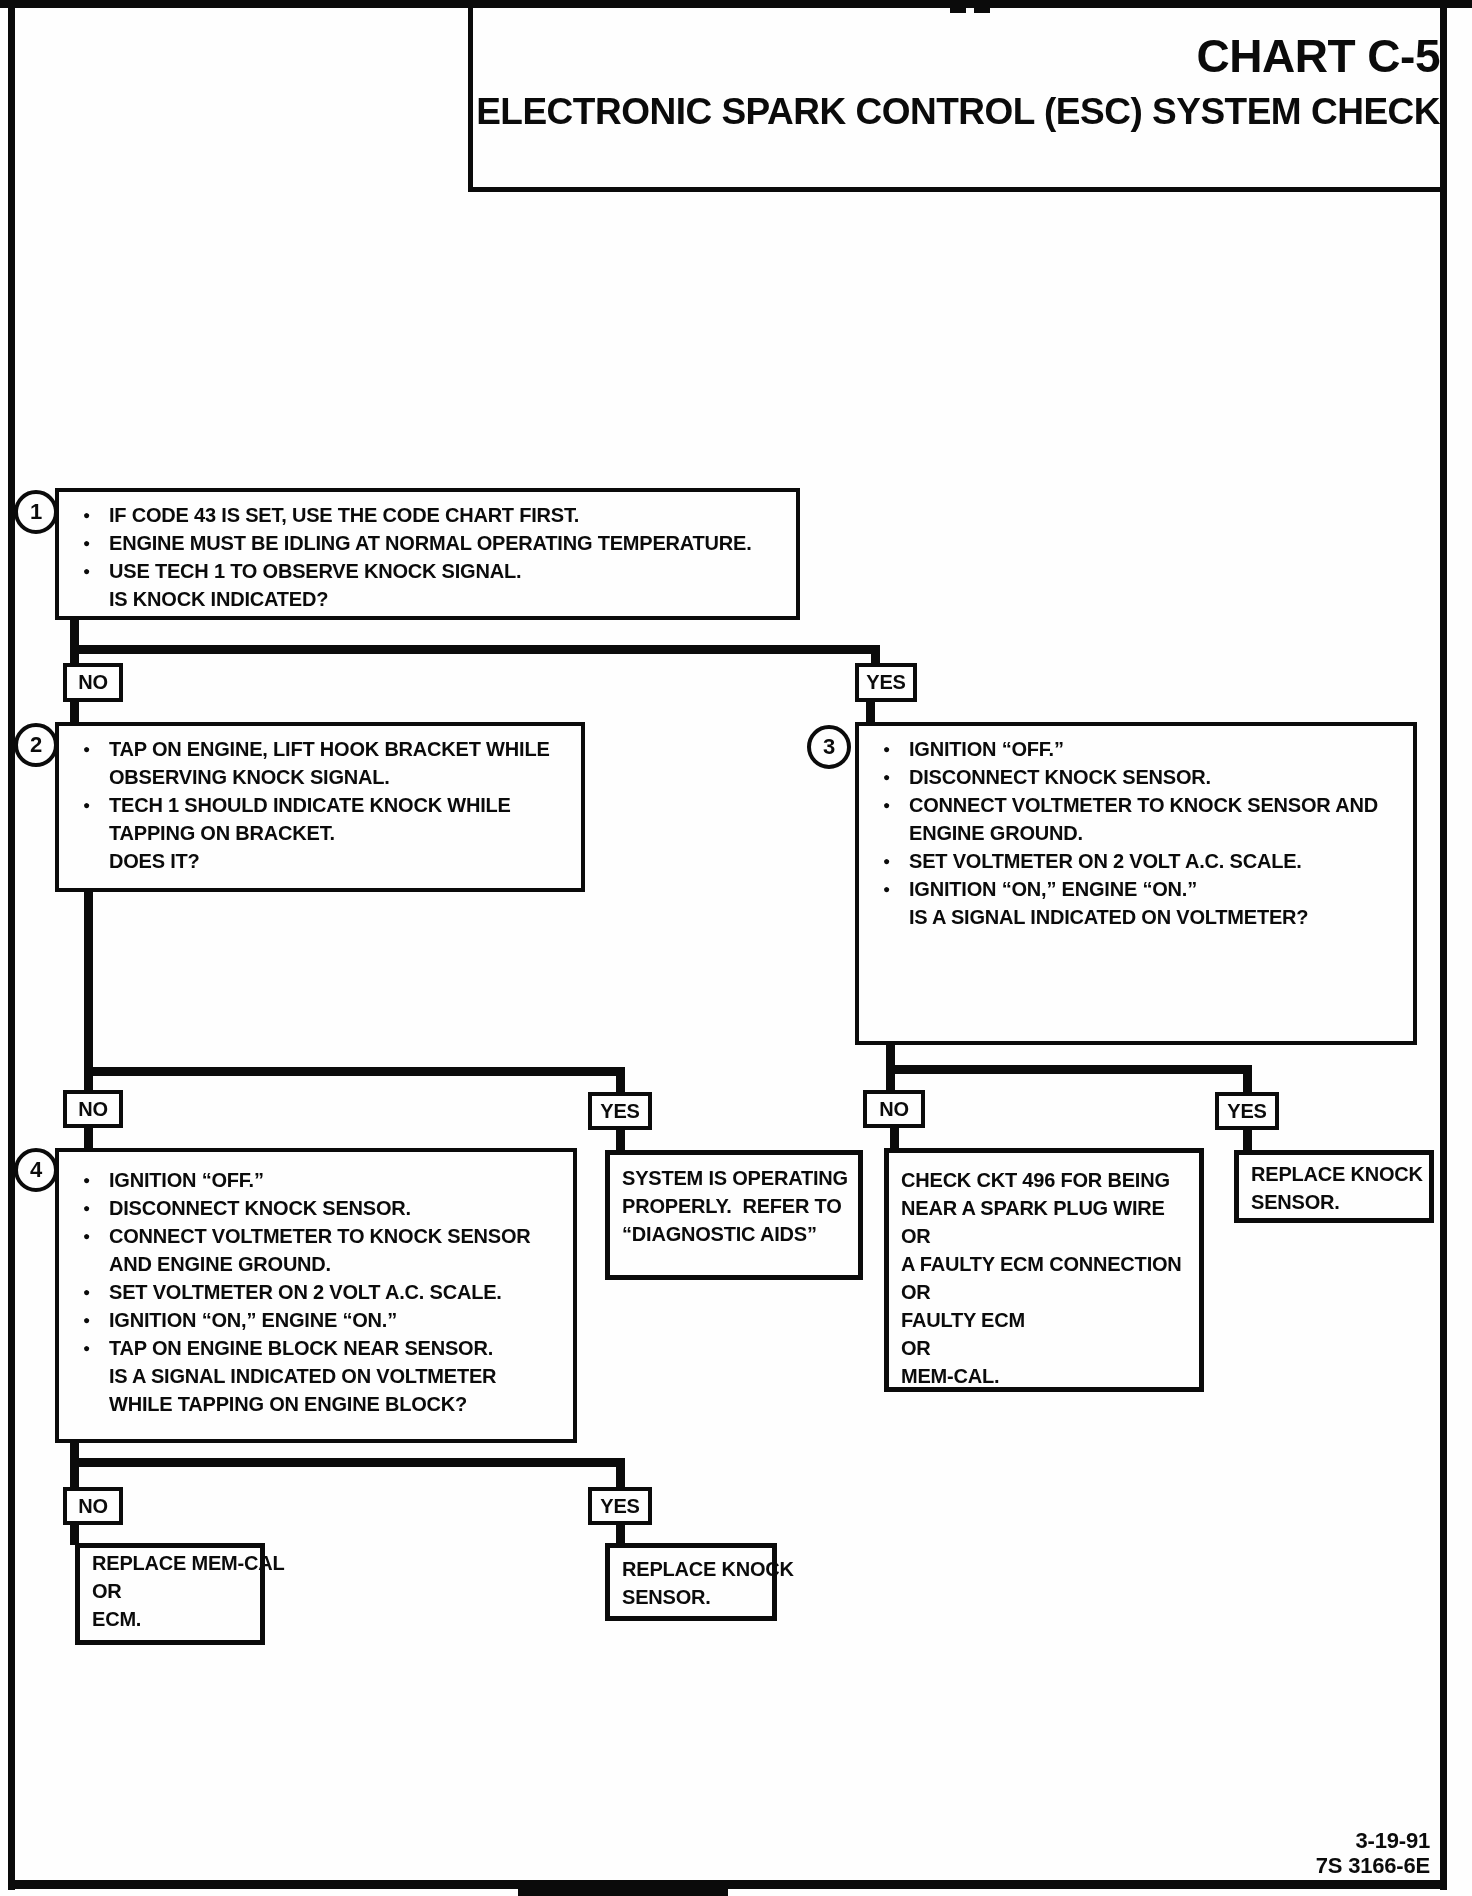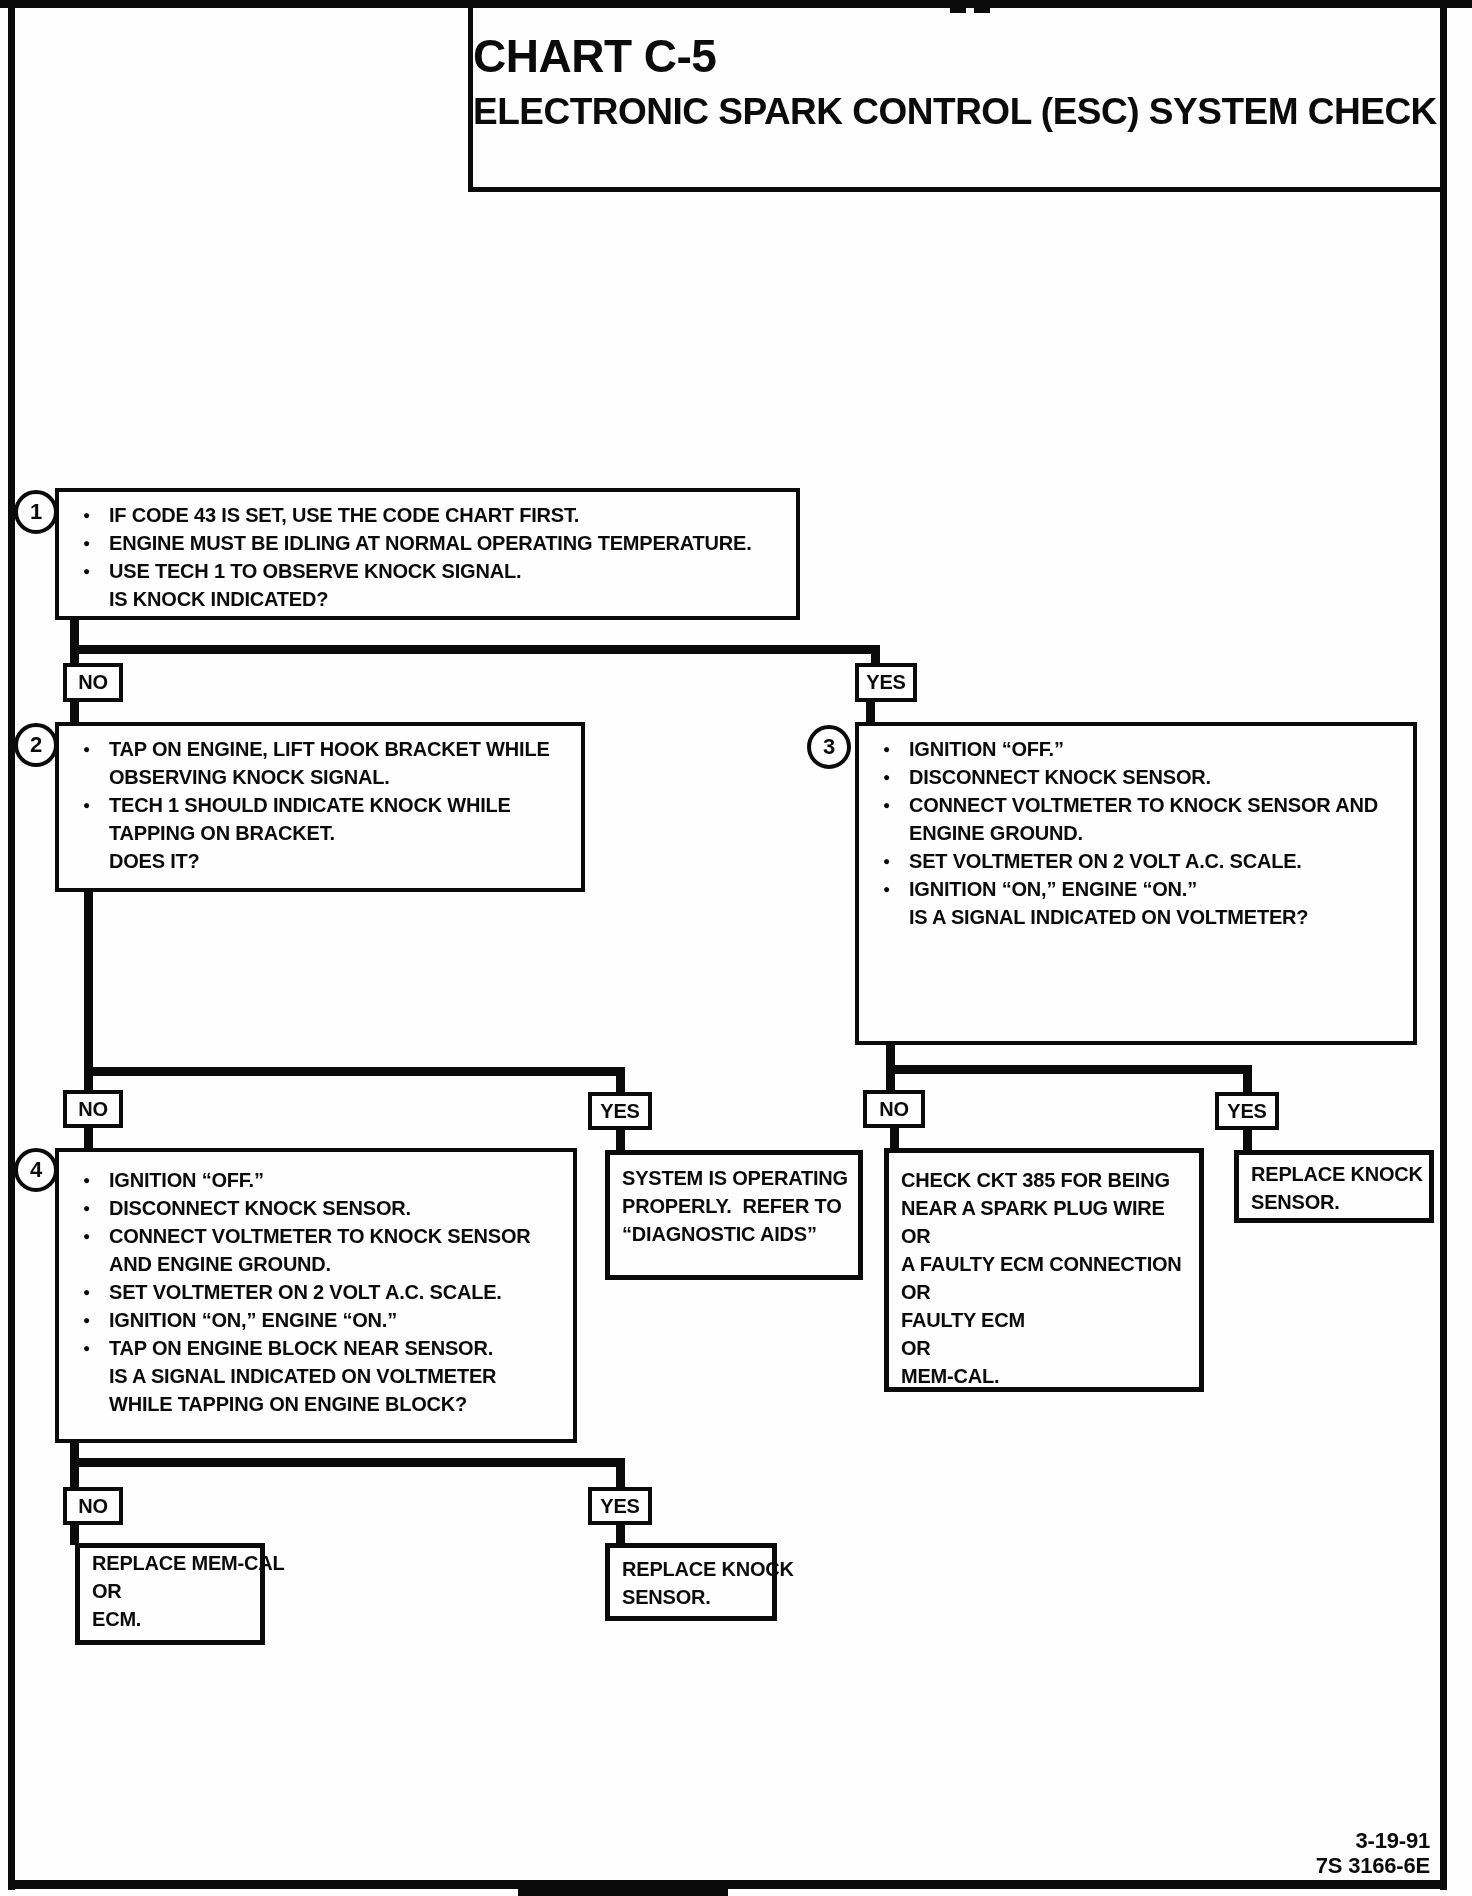--- a/index.html
+++ b/index.html
@@ -31,21 +31,21 @@
     letter-spacing:-0.2px;
   }
   .circle {
     position:absolute; width:44px; height:44px; border:4px solid #0b0b0b;
     border-radius:50%; background:#fefefe; font-size:22px;
     display:flex; align-items:center; justify-content:center;
   }
   #title-box {
     position:absolute; left:468px; top:8px; width:972px; height:184px;
     border-left:5px solid #0b0b0b; border-bottom:5px solid #0b0b0b;
-    text-align:left;
+    text-align:right;
   }
   #title-line1 { margin-top:22px; font-size:46px; line-height:52px; letter-spacing:-0.5px; }
   #title-line2 { margin-top:8px; font-size:37px; line-height:44px; letter-spacing:-0.5px; }
   #footer { position:absolute; right:42px; top:1828px; text-align:right;
             font-size:22px; line-height:25px; letter-spacing:-0.2px; }
 </style>
 </head>
 <body>
 
 <div id="page">
@@ -224,21 +224,21 @@
 
   <div class="result" style="left:588px;top:1150px;width:258px;height:130px">
 
   <div class="rline">SYSTEM IS OPERATING</div>
       <div class="rline">PROPERLY.  REFER TO</div>
       <div class="rline">“DIAGNOSTIC AIDS”</div>
     </div>
 
   <div class="result" style="left:867px;top:1148px;width:320px;height:244px;padding-top:13px">
 
-  <div class="rline">CHECK CKT 385 FOR BEING</div>
+  <div class="rline">CHECK CKT 496 FOR BEING</div>
       <div class="rline">NEAR A SPARK PLUG WIRE</div>
       <div class="rline">OR</div>
       <div class="rline">A FAULTY ECM CONNECTION</div>
       <div class="rline">OR</div>
       <div class="rline">FAULTY ECM</div>
       <div class="rline">OR</div>
       <div class="rline">MEM-CAL.</div>
     </div>
 
   <div class="result" style="left:1217px;top:1150px;width:200px;height:73px;padding-top:5px">

